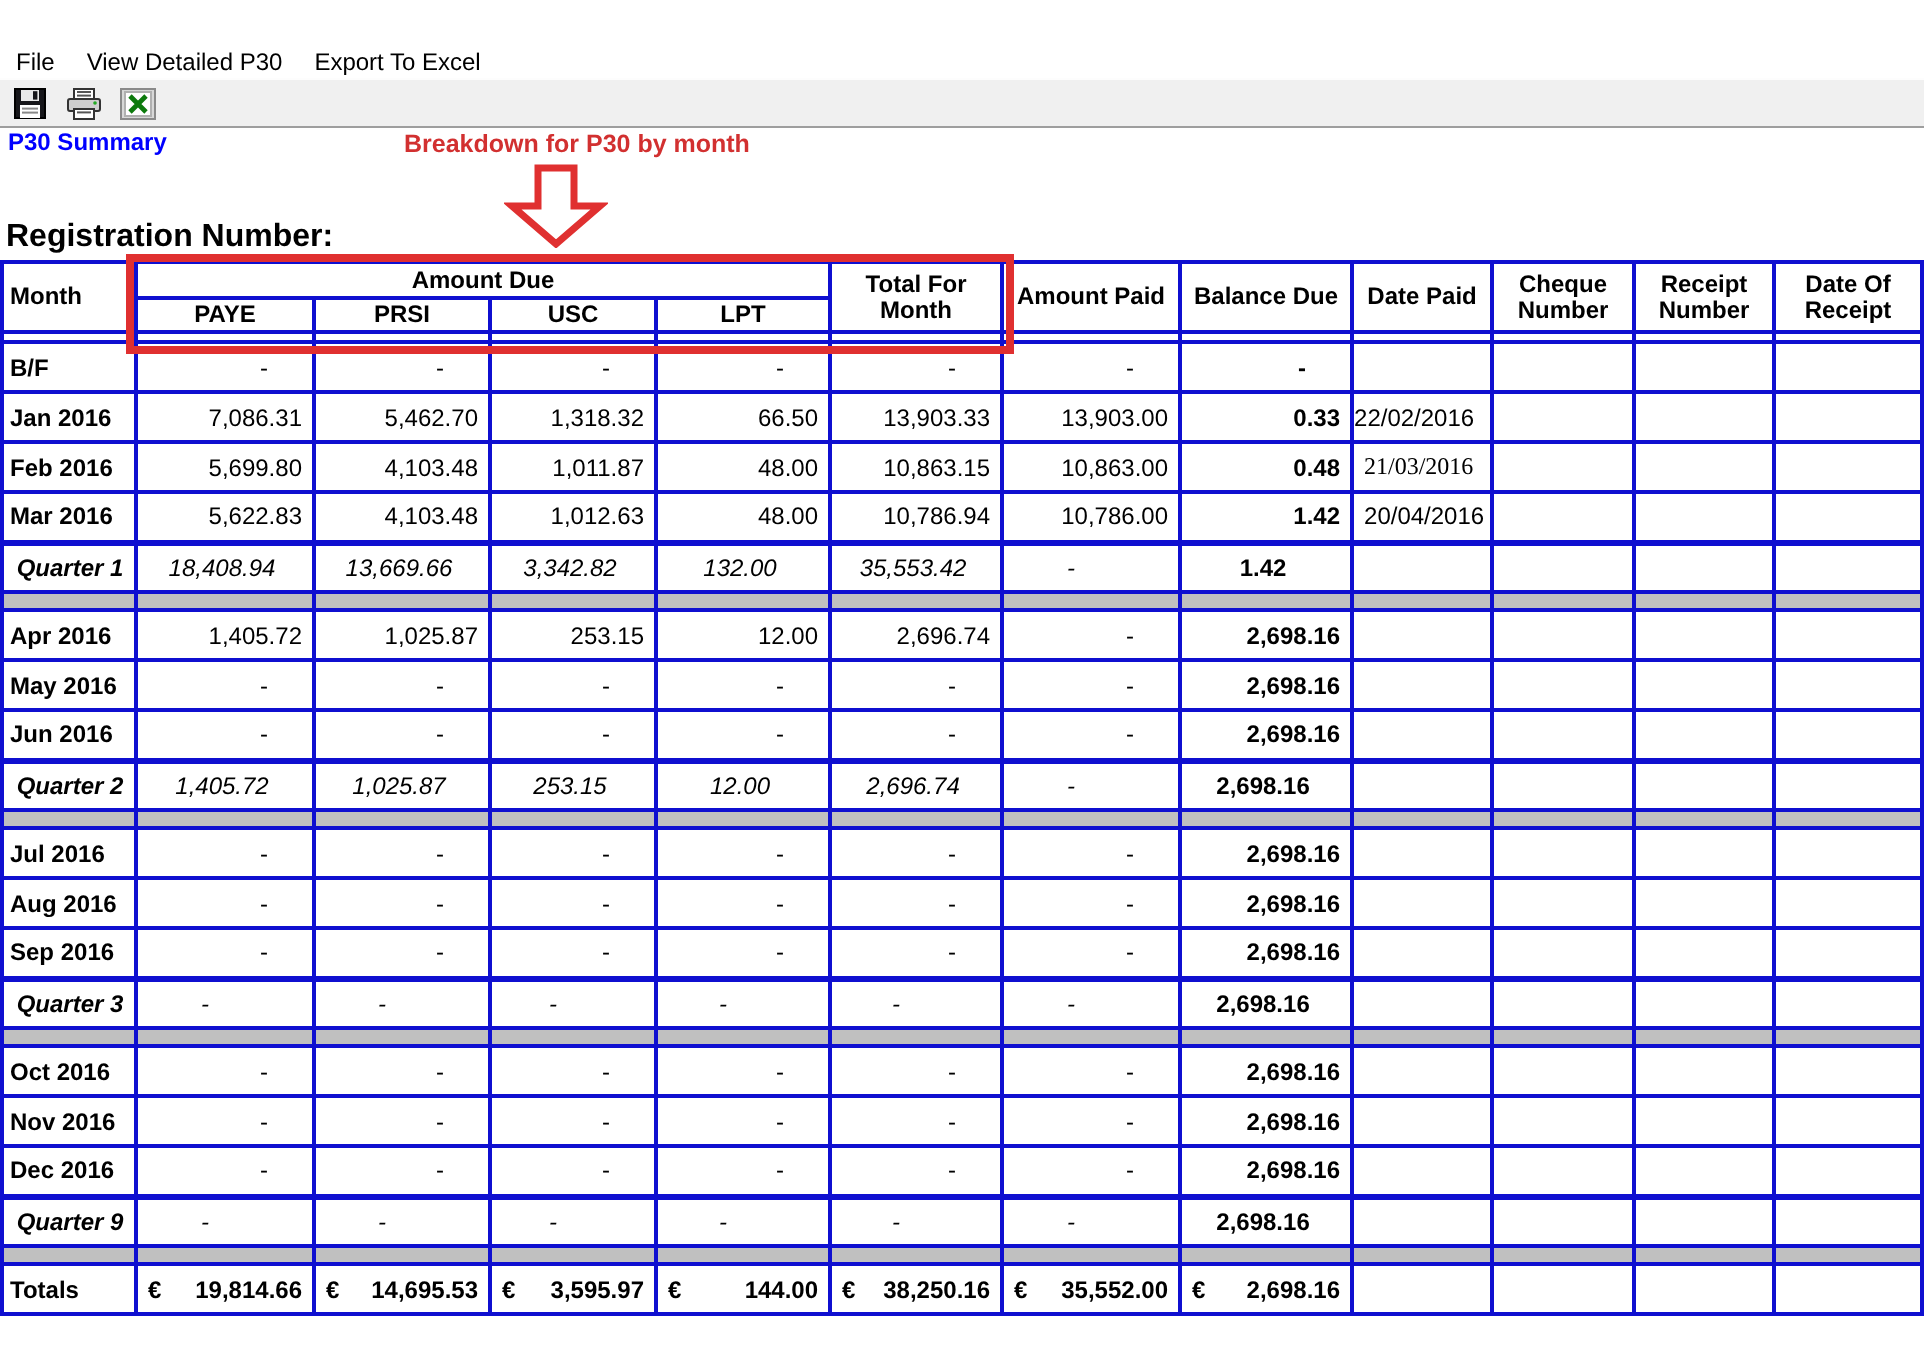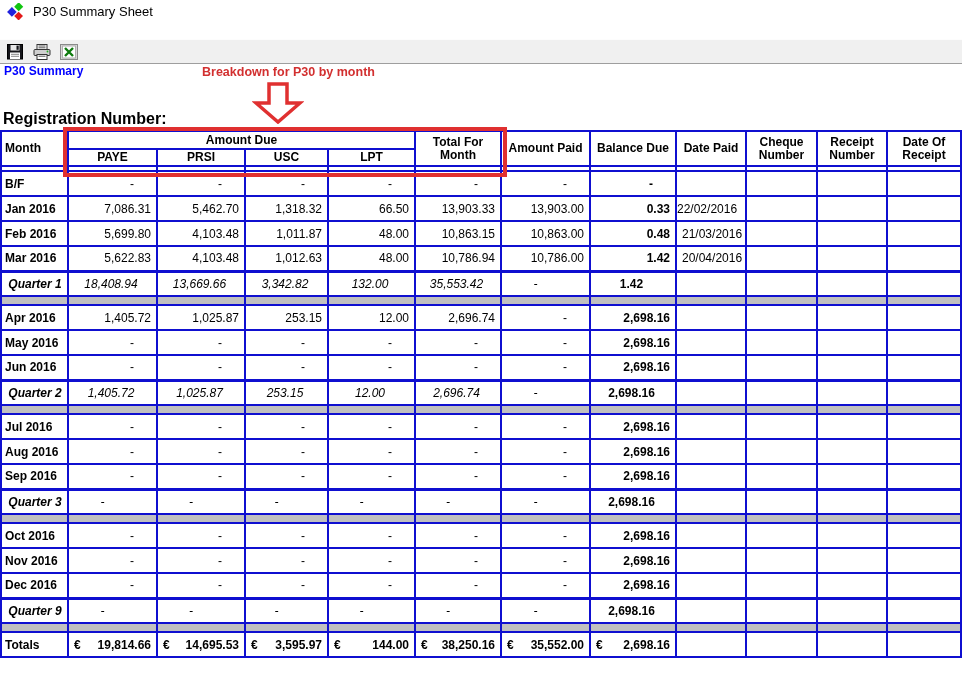--- a/index.html
+++ b/index.html
@@ -48,31 +48,26 @@
   tr.quarter td.bal{font-style:normal;font-weight:bold;}
   tr.sep td{background:var(--separator);height:9px;padding:0;}
   tr.totals td{font-weight:bold;margin-top:48px;}
   span.euro{float:left;padding-left:3px;font-weight:bold;}
 </style>
 </head>
 <body>
 
 <div class="screen">
 
-  <div class="titlebar">
-    <span style="display:inline-flex;">
-      <svg width="17" height="17" viewBox="0 0 17 17">
-        <rect x="8.5" y="0.5" width="6.4" height="6.4" fill="#11c511" transform="rotate(45 11.7 3.7)"></rect>
-        <rect x="1.5" y="5.5" width="6.8" height="6.8" fill="#2222dd" transform="rotate(45 4.9 8.9)"></rect>
-        <rect x="8.5" y="10" width="6.2" height="6.2" fill="#e31919" transform="rotate(45 11.6 13.1)"></rect>
-      </svg>
-    </span>
-    <span>P30 Summary Sheet</span>
+
+  <div class="menubar">
+    <span class="mi">File</span>
+    <span class="mi">View Detailed P30</span>
+    <span class="mi">Export To Excel</span>
   </div>
-
 
   <div class="toolbar">
     <span class="tbtn">
       <svg width="17" height="16" viewBox="0 0 17 16">
         <rect x="0.5" y="0.5" width="15" height="14.5" fill="#16161a" stroke="#000"></rect>
         <rect x="3.5" y="1" width="9" height="5.5" fill="#e8e8e8"></rect>
         <rect x="9.5" y="1.6" width="2.2" height="4.2" fill="#16161a"></rect>
         <rect x="3" y="8.5" width="10" height="6.5" fill="#ffffff"></rect>
         <line x1="4" y1="10.3" x2="12" y2="10.3" stroke="#888" stroke-width="1"></line>
         <line x1="4" y1="12.3" x2="12" y2="12.3" stroke="#888" stroke-width="1"></line>
@@ -189,21 +184,21 @@
           </tr>
           <tr class="data">
             <td class="lbl">Feb 2016</td>
             <td class="num">5,699.80</td>
             <td class="num">4,103.48</td>
             <td class="num">1,011.87</td>
             <td class="num">48.00</td>
             <td class="num">10,863.15</td>
             <td class="num">10,863.00</td>
             <td class="num bal">0.48</td>
-            <td style="text-align: left; padding-left: 5px;">21/03/2016</td>
+            <td style="text-align: left; padding-left: 5px; font-family: Liberation Serif, serif;">21/03/2016</td>
             <td style="text-align: left; padding-left: 5px;"></td>
             <td style="text-align: left; padding-left: 5px;"></td>
             <td style="text-align: left; padding-left: 5px;"></td>
           </tr>
           <tr class="data">
             <td class="lbl">Mar 2016</td>
             <td class="num">5,622.83</td>
             <td class="num">4,103.48</td>
             <td class="num">1,012.63</td>
             <td class="num">48.00</td>

